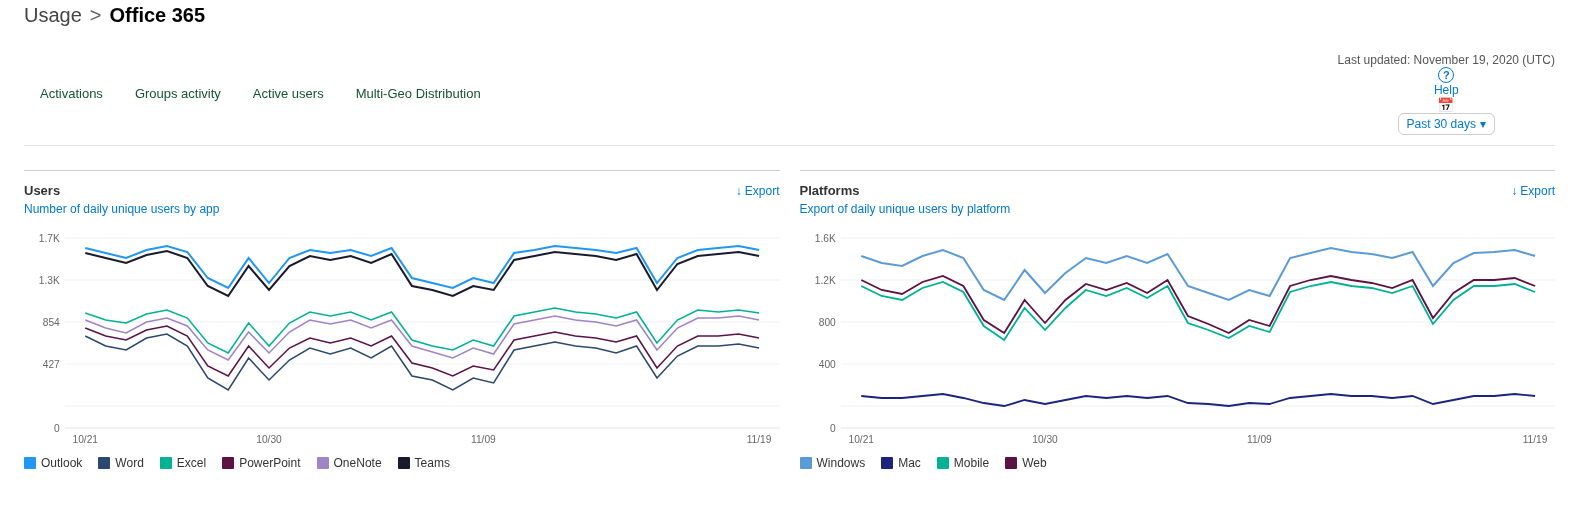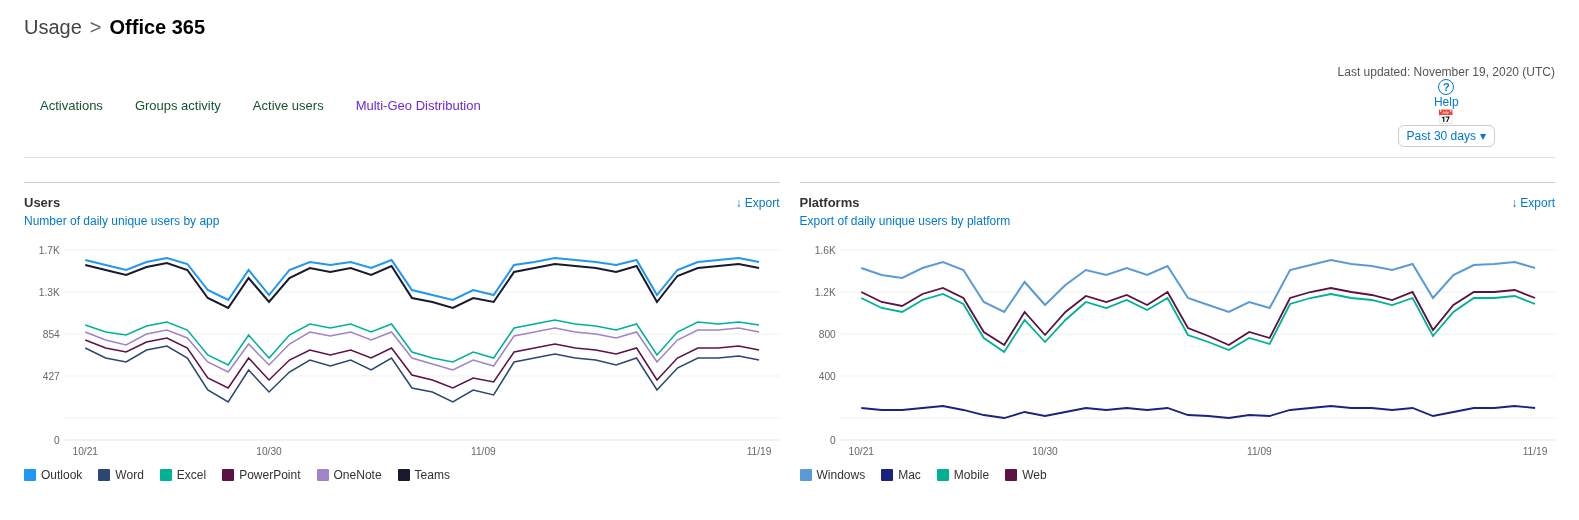--- a/index.html
+++ b/index.html
@@ -1,25 +1,25 @@
 <!DOCTYPE html>
 <html><head>
   <meta charset="utf-8">
   <style>
     * { box-sizing: border-box; margin: 0; padding: 0; }
     body { font-family: 'Segoe UI', Arial, sans-serif; background: #fff; color: #333; font-size: 13px; }
-    .page { padding: 16px 24px; max-width: 1579px; }
+    .page { padding: 4px 24px; max-width: 1579px; }
     .breadcrumb { display: flex; align-items: center; gap: 8px; font-size: 20px; margin-bottom: 16px; }
     .breadcrumb-usage { color: #444; font-weight: 400; }
     .breadcrumb-sep { color: #666; }
     .breadcrumb-title { font-weight: 700; color: #000; }
     .tabs { display: flex; align-items: center; gap: 0; border-bottom: 1px solid #e0e0e0; margin-bottom: 0; }
     .tab { padding: 10px 16px; cursor: pointer; font-size: 13px; color: #14532d; text-decoration: none; border-bottom: 2px solid transparent; margin-bottom: -1px; white-space: nowrap; }
     .tab.active { color: #0078d4; border-bottom: 2px solid #0078d4; font-weight: 600; }
-    .tab.purple { color: #6d28d9; }
+    .tab.purple { color: #14532d; }
     .tab-right { margin-left: auto; display: flex; align-items: center; gap: 0; font-size: 12px; color: #555; padding: 10px 0; flex-direction: column; }
     .tab-right .help-link { color: #0078d4; cursor: pointer; }
     .tab-right .date-range { display: flex; align-items: center; gap: 4px; color: #0078d4; cursor: pointer; border: 1px solid #ccc; padding: 3px 8px; border-radius: 6px; }
     .charts-row { display: flex; gap: 20px; margin-top: 24px; }
     .chart-panel { flex: 1; border-top: 1px solid #ccc; padding-top: 12px; }
     .chart-panel-title { font-weight: 700; font-size: 13px; margin-bottom: 4px; display: flex; justify-content: space-between; align-items: center; }
     .export-btn { color: #0078d4; cursor: pointer; font-size: 12px; font-weight: 400; display: flex; align-items: center; gap: 3px; }
     .chart-subtitle { color: #0078d4; font-size: 12px; margin-bottom: 12px; }
     .chart-area { position: relative; height: 220px; width: 100%; }
     svg.chart { width: 100%; height: 100%; }

